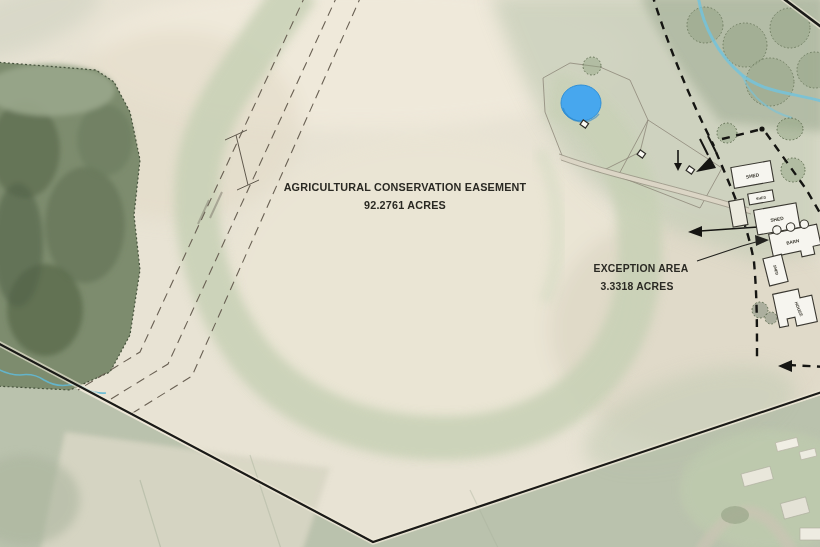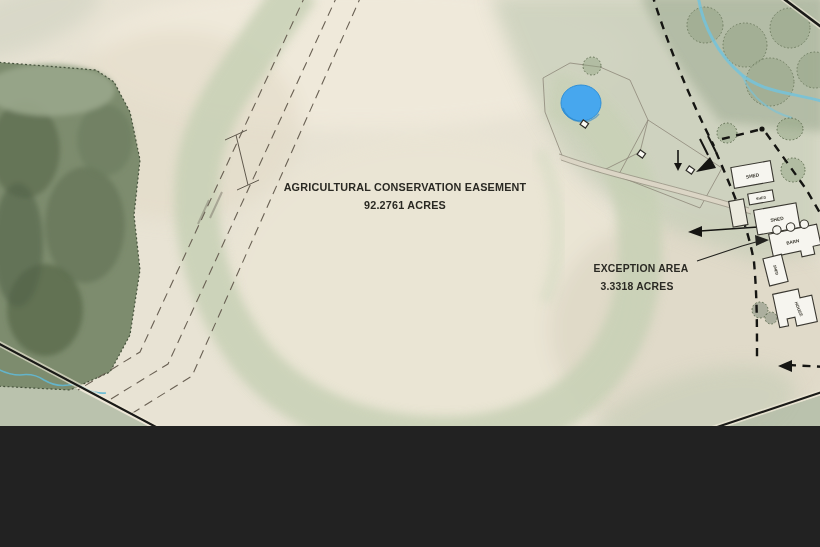--- a/index.html
+++ b/index.html
@@ -1,17 +1,17 @@
 <!DOCTYPE html>
 <html><head>
 <meta charset="utf-8">
 <style>
   html,body{margin:0;padding:0;background:#222;}
   .stage{
-    position:relative;width:820px;height:426px;overflow:hidden;
+    position:relative;width:820px;height:547px;overflow:hidden;
     font-family:"Liberation Sans",sans-serif;
     background:#e8e3d4;
   }
   .stage svg{position:absolute;left:0;top:0;display:block;}
   text{font-family:"Liberation Sans",sans-serif;}
   .maplabel{font-weight:bold;fill:#2a2923;letter-spacing:.2px;}
   .bldglabel{font-weight:bold;fill:#3a382f;}
 </style>
 </head>
 <body>

